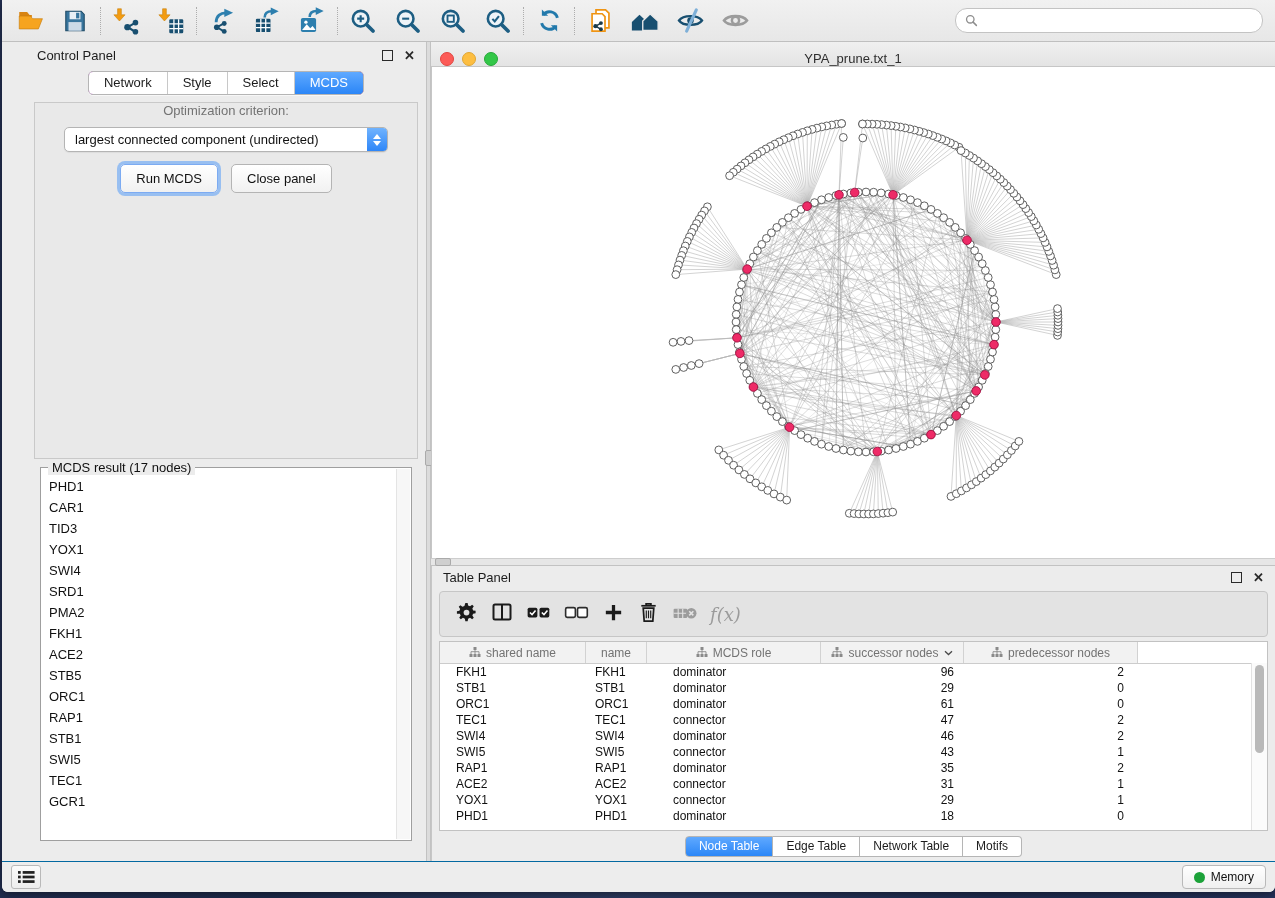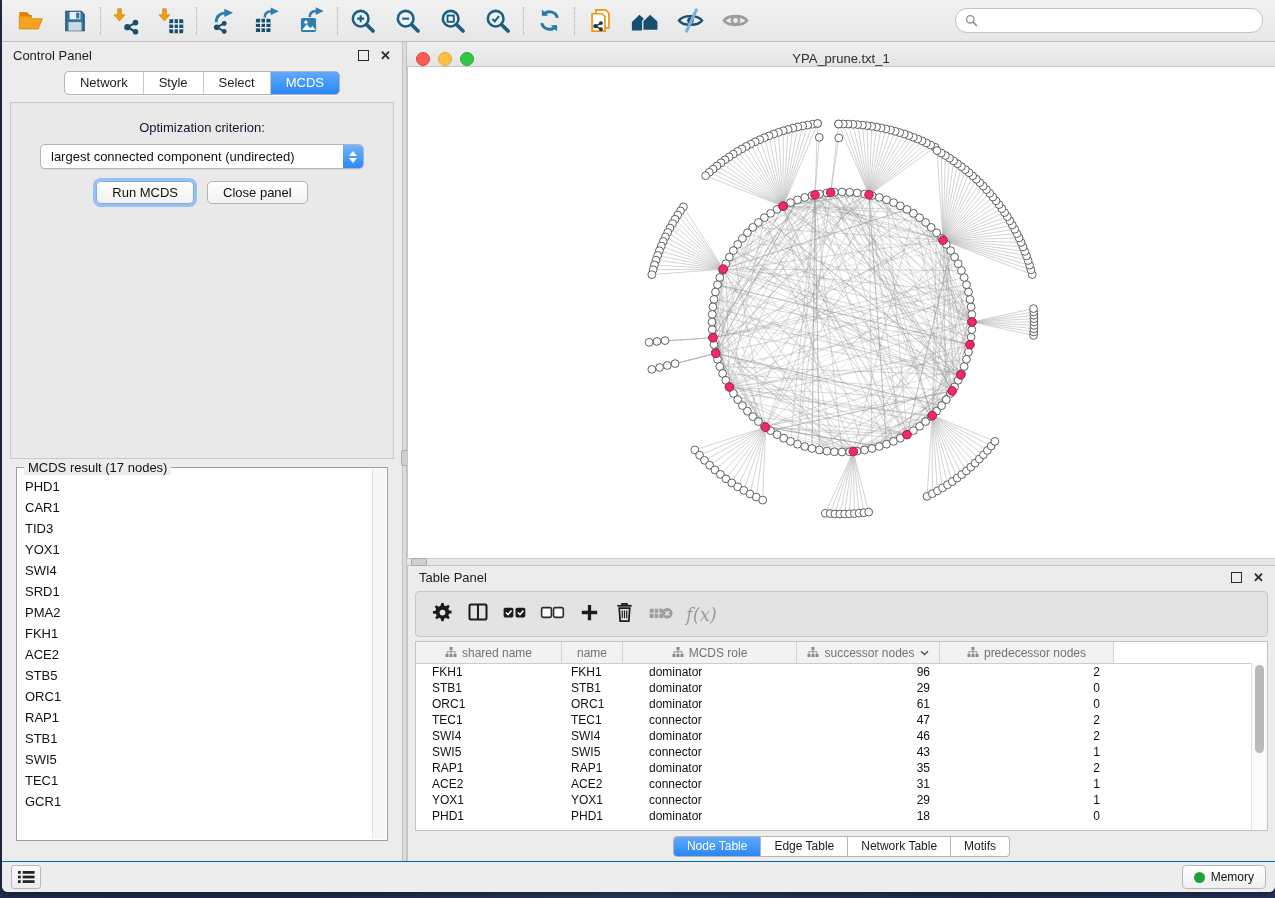--- a/index.html
+++ b/index.html
@@ -16,48 +16,48 @@
   .toolbar{height:41px;flex:0 0 41px;background:linear-gradient(#f1f1f1,#e7e7e7);
            border-bottom:1px solid #bfbfbf;display:flex;align-items:center;padding:0 12px;border-radius:0;}
   .tb-group{display:flex;align-items:center;gap:13px;}
   .tb-btn{width:32px;height:32px;display:flex;align-items:center;justify-content:center;}
   .tb-sep{width:0;height:28px;border-left:1px dotted #adadad;margin:0 9px;}
   .search{margin-left:auto;width:288px;height:23px;background:#fff;border:1px solid #c3c3c3;border-radius:12px;
           display:flex;align-items:center;padding:0 9px;gap:5px;}
   .search input{border:none;outline:none;flex:1;font:12px "Liberation Sans",sans-serif;background:transparent;color:#333;}
 
   
-  .main{flex:1;display:flex;min-height:0;}
+  .main{flex:1;display:flex;min-height:0;padding-left:24px;}
 
   
   .control-panel{width:400px;flex:0 0 400px;background:#ececec;position:relative;}
   .v-split{width:3px;flex:0 0 3px;background:#dcdcdc;border-left:1px solid #c2c2c2;border-right:1px solid #c2c2c2;position:relative;}
   .v-split::after{content:"";position:absolute;left:-2px;top:408px;width:7px;height:14px;background:#cfcfcf;border:1px solid #aaa;border-radius:2px;}
   .panel-header{height:26px;display:flex;align-items:center;padding:0 11px;font-size:13px;color:#1c1c1c;}
   .panel-header .hdr-icons{margin-left:auto;display:flex;align-items:center;gap:11px;}
   .float-ic{width:9px;height:9px;border:1.6px solid #2a2a2a;display:inline-block;}
   .close-ic{font-size:13px;font-weight:bold;color:#2a2a2a;line-height:1;}
 
   .tabbar{display:flex;justify-content:center;margin-top:3px;}
   .seg{display:flex;border:1px solid #b5b5b5;border-radius:5px;overflow:hidden;background:#a21caf;box-shadow:0 1px 0 rgba(255,255,255,.6);}
   .seg-item{padding:3px 15px 4px;font-size:13px;color:#1c1c1c;border-right:1px solid #c8c8c8;background:#fff;}
   .seg-item:last-child{border-right:none;}
   .seg-item.active{background:linear-gradient(#5fa9ff,#2b86f7);color:#fff;}
 
   .tab-content{margin:7px 8px 0;height:355px;border:1px solid #c9c9c9;background:#e9e9e9;text-align:center;}
-  .opt-label{margin-top:17px;font-size:13px;color:#0f172a;}
+  .opt-label{font-size:13px;color:#737373;}
   .dropdown{margin:9px auto 0;width:312px;height:23px;background:#fff;border:1px solid #b4b4b4;border-radius:5px;
             position:relative;display:flex;align-items:center;font-size:13px;color:#111;padding-left:10px;
             box-shadow:0 1px 1px rgba(0,0,0,.06);}
   .dd-stepper{position:absolute;right:0;top:0;bottom:0;width:20px;border-radius:0 4px 4px 0;
               background:linear-gradient(#70b3fe,#2e86f8);display:flex;flex-direction:column;align-items:center;justify-content:center;gap:2px;}
   .dd-up{width:0;height:0;border-left:4px solid transparent;border-right:4px solid transparent;border-bottom:5px solid #fff;}
   .dd-down{width:0;height:0;border-left:4px solid transparent;border-right:4px solid transparent;border-top:5px solid #fff;}
   .btn-row{margin-top:12px;display:flex;justify-content:center;gap:13px;}
-  .btn{height:23px;border:1px solid #b4b4b4;border-radius:5px;background:linear-gradient(#ffffff,#f1f1f1);
+  .btn{height:29px;border:1px solid #b4b4b4;border-radius:5px;background:linear-gradient(#ffffff,#f1f1f1);
        font-size:13px;color:#111;padding:0 15px;font-family:"Liberation Sans",sans-serif;}
   .btn.focused{box-shadow:0 0 0 3px rgba(86,157,248,.55);border-color:#7cabf2;}
 
   .result-group{position:absolute;left:14px;width:370px;top:425px;height:372px;border:1px solid #9f9f9f;background:#fff;}
   .result-legend{position:absolute;top:-8px;left:7px;background:#ececec;padding:0 4px;font-size:13px;color:#111;}
   .result-list{list-style:none;margin:0;padding:8px 0 0 8px;}
   .result-list li{font-size:13px;color:#111;line-height:21px;}
   .result-scroll{position:absolute;top:1px;right:1px;bottom:1px;width:13px;background:#f7f7f7;border-left:1px solid #e4e4e4;}
 
   

